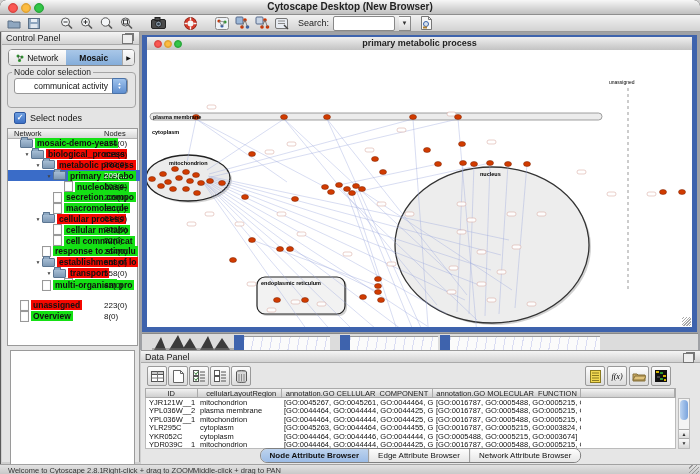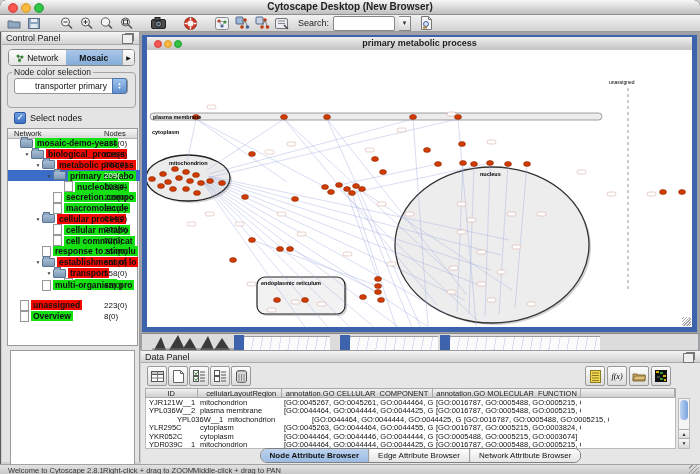--- a/index.html
+++ b/index.html
@@ -229,21 +229,21 @@
       <span>Network</span>
     </span>
     <span class="cptab sel">
       <span>Mosaic</span>
     </span>
     <span id="moretabs">▶</span>
   </div>
   <div class="abs" id="grpbox"></div>
   <div class="abs" id="grplegend">Node color selection</div>
   <div class="abs" id="combo">
-    <span>transporter primary</span>
+    <span>communicat activity</span>
     <span class="abs" id="combocap">
         <span>▲</span>
         <span>▼</span>
       </span>
   </div>
   <div class="abs" id="selrow">
     <span id="chk">✓</span>
     <span id="sellbl">Select nodes</span>
   </div>
   <div class="abs" id="treebox" style="top:96px;height:216px">
@@ -610,21 +610,21 @@
         <span class="dcell" style="width: 152px;">[GO:0045267, GO:0045261, GO:0044464, G...</span>
         <span class="dcell" style="width: 148px;">[GO:0016787, GO:0005488, GO:0005215, G...</span>
       </div>
       <div class="drow">
         <span class="dcell id" style="width: 51px;">YPL036W__2</span>
         <span class="dcell" style="width: 84px;">plasma membrane</span>
         <span class="dcell" style="width: 152px;">[GO:0044464, GO:0044444, GO:0044425, G...</span>
         <span class="dcell" style="width: 148px;">[GO:0016787, GO:0005488, GO:0005215, G...</span>
       </div>
       <div class="drow">
-        <span class="dcell id" style="width: 51px; margin-left: 28px;">YPL036W__1</span>
+        <span class="dcell id" style="width: 51px;">YPL036W__1</span>
         <span class="dcell" style="width: 84px;">mitochondrion</span>
         <span class="dcell" style="width: 152px;">[GO:0044464, GO:0044444, GO:0044425, G...</span>
         <span class="dcell" style="width: 148px;">[GO:0016787, GO:0005488, GO:0005215, G...</span>
       </div>
       <div class="drow">
         <span class="dcell id" style="width: 51px;">YLR295C</span>
         <span class="dcell" style="width: 84px;">cytoplasm</span>
         <span class="dcell" style="width: 152px;">[GO:0045263, GO:0044464, GO:0044455, G...</span>
         <span class="dcell" style="width: 148px;">[GO:0016787, GO:0005215, GO:0003824, G...</span>
       </div>

